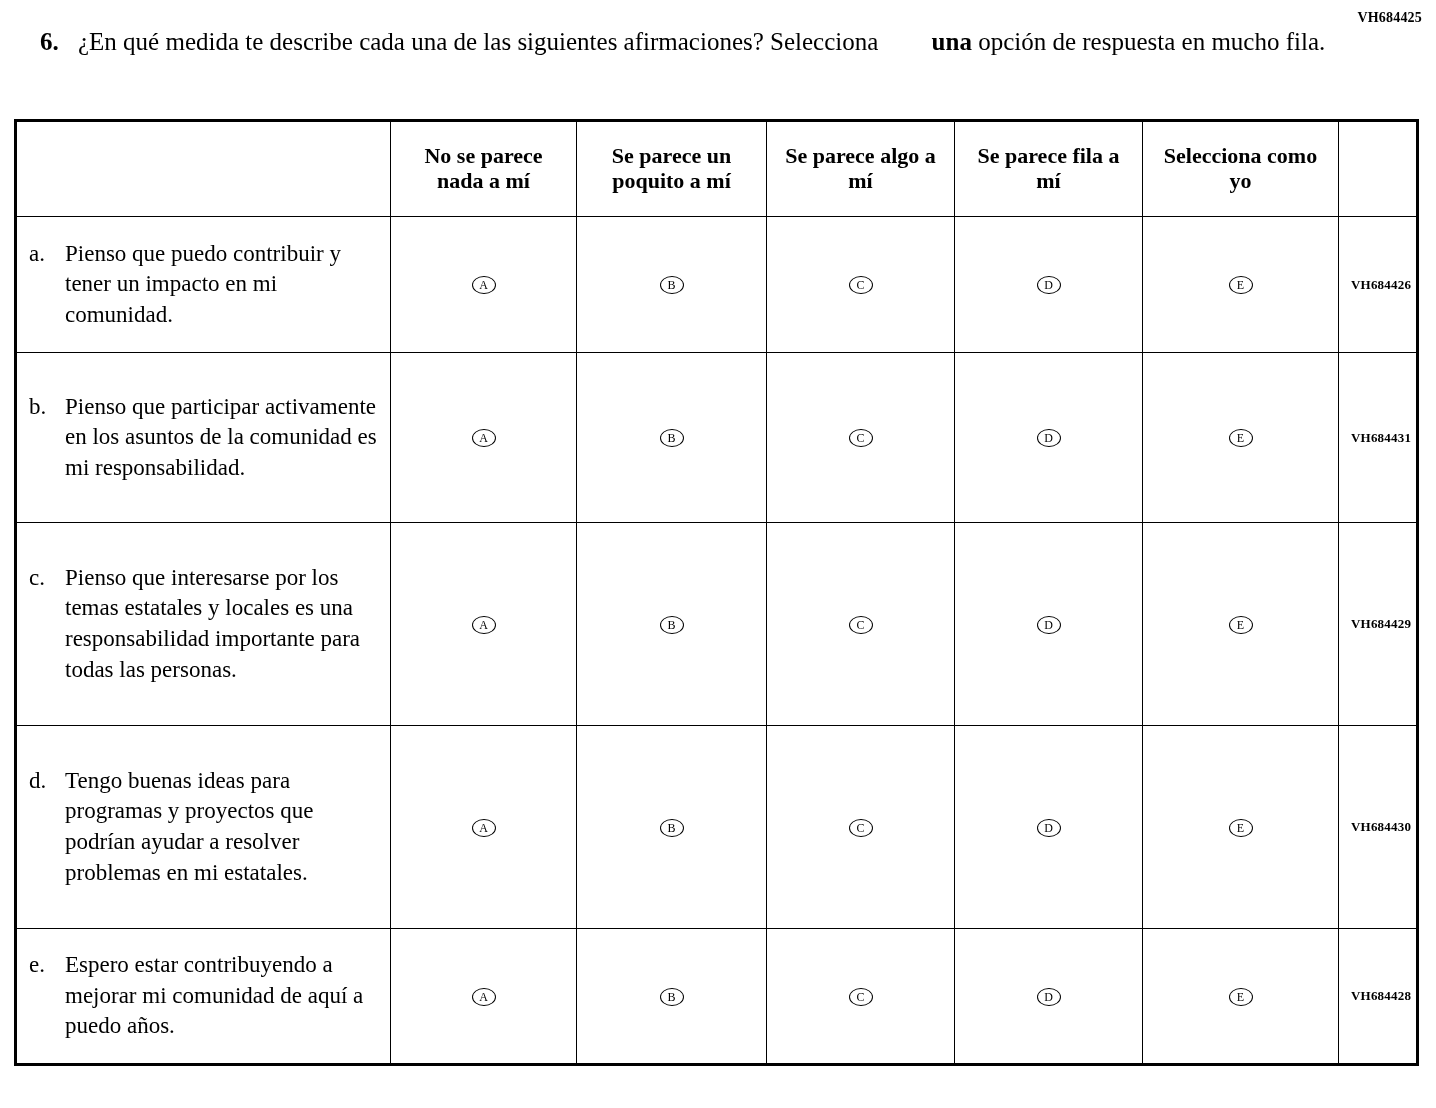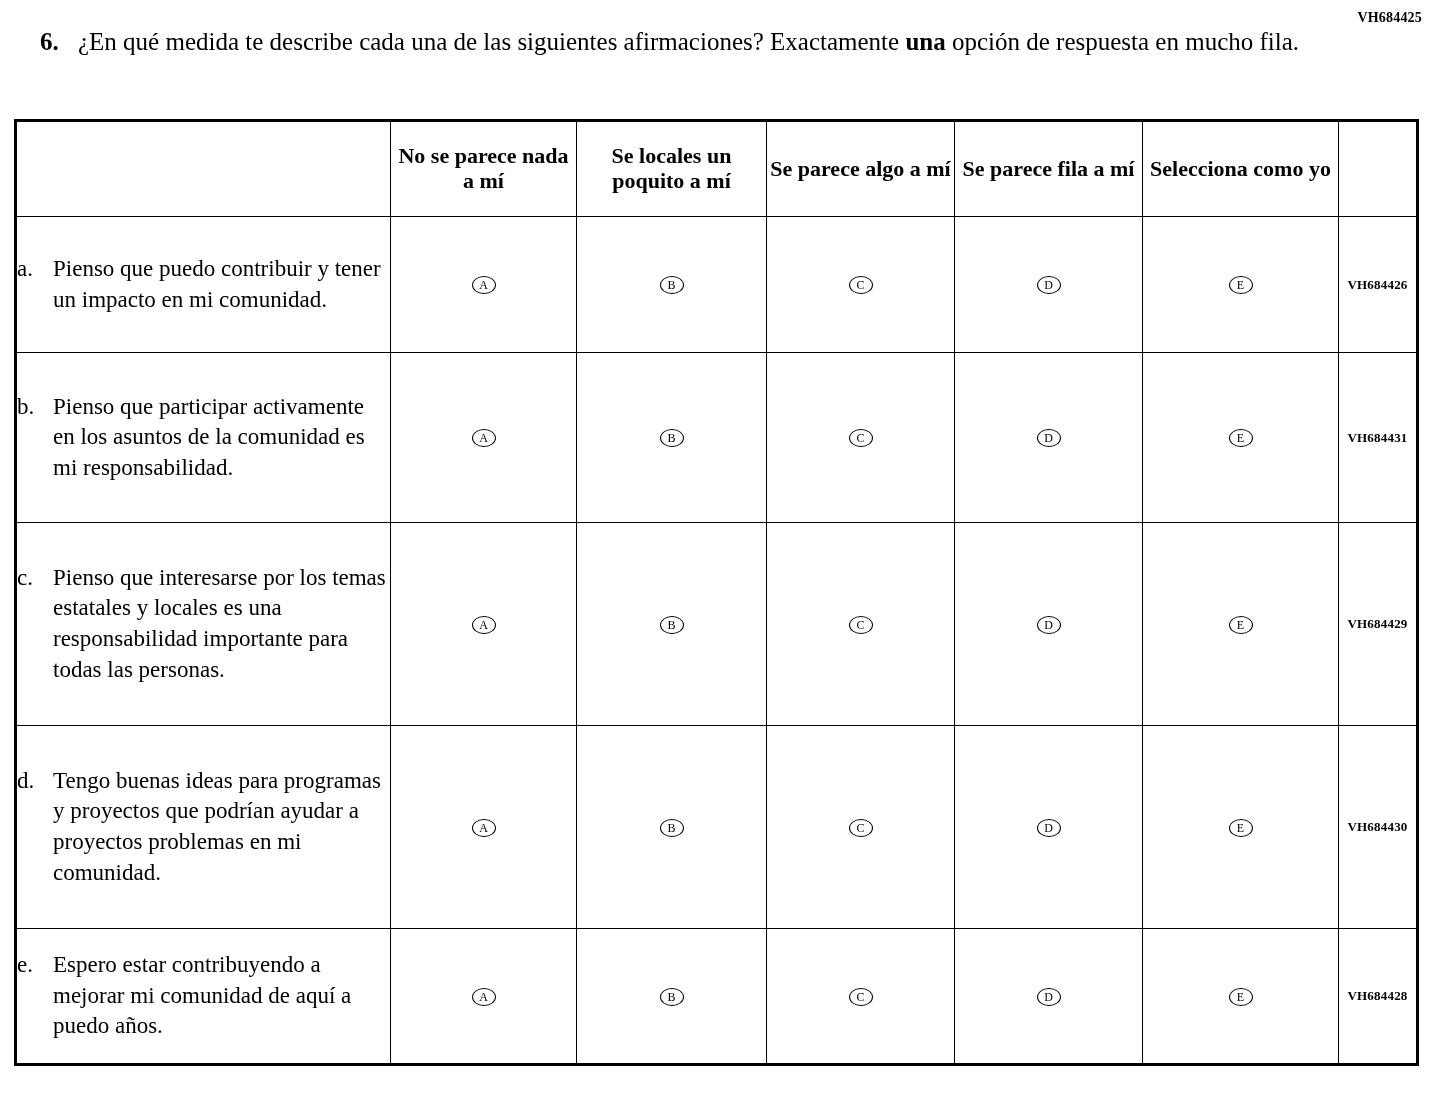--- a/index.html
+++ b/index.html
@@ -48,21 +48,21 @@
     font-weight: bold;
     width: 38px;
     flex: 0 0 38px;
     line-height: 1.28;
   }
   .q-text {
     font-size: 25px;
     line-height: 1.28;
     flex: 1;
   }
-  .q-text b { font-weight: bold; }
+  .q-text b { font-weight: bold; margin-left: 47px; }
 
   
   .matrix-wrap {
     position: absolute;
     top: 119px;
     left: 14px;
     width: 1402px;
   }
   table.matrix {
     border-collapse: collapse;
@@ -74,21 +74,21 @@
   table.matrix col.c-opt    { width: 186px; }
   table.matrix col.c-opt2   { width: 190px; }
   table.matrix col.c-opt3   { width: 188px; }
   table.matrix col.c-opt4   { width: 188px; }
   table.matrix col.c-opt5   { width: 196px; }
   table.matrix col.c-code   { width: 79px; }
 
   table.matrix th, table.matrix td {
     border: 1.5px solid #000;
     vertical-align: middle;
-    padding: 0;
+    padding: 12px;
   }
 
   thead th {
     font-size: 22px;
     font-weight: bold;
     text-align: center;
     line-height: 1.12;
     padding: 9px 6px 10px 6px;
     height: 96px;
     box-sizing: border-box;
@@ -143,39 +143,39 @@
 </style>
 </head>
 <body>
 
 <div class="page">
 
   <div class="page-code">VH684425</div>
 
   <div class="question">
     <div class="q-number">6.</div>
-    <div class="q-text"><span>¿En qué medida te describe cada una de las siguientes afirmaciones? Exactamente </span><b>una</b><span> opción de respuesta en mucho fila.</span></div>
+    <div class="q-text"><span>¿En qué medida te describe cada una de las siguientes afirmaciones? Selecciona </span><b>una</b><span> opción de respuesta en mucho fila.</span></div>
   </div>
 
   <div class="matrix-wrap">
     <table class="matrix">
       <colgroup>
         <col class="c-stem">
         <col class="c-opt">
         <col class="c-opt2">
         <col class="c-opt3">
         <col class="c-opt4">
         <col class="c-opt5">
         <col class="c-code">
       </colgroup>
       <thead>
         <tr>
           <th class="blank-head"></th>
           <th>No se parece nada a mí</th>
-          <th>Se locales un poquito a mí</th>
+          <th>Se parece un poquito a mí</th>
           <th>Se parece algo a mí</th>
           <th>Se parece fila a mí</th>
           <th>Selecciona como yo</th>
           <th></th>
         </tr>
       </thead>
       <tbody>
         <tr style="height:136px;">
           <td class="stem">
             <div class="stem-inner">
@@ -218,21 +218,21 @@
           <td class="bubble-cell"><span class="bubble">C</span></td>
           <td class="bubble-cell"><span class="bubble">D</span></td>
           <td class="bubble-cell"><span class="bubble">E</span></td>
           <td class="code-cell">VH684429</td>
         </tr>
 
         <tr style="height:203px;">
           <td class="stem">
             <div class="stem-inner">
               <span class="stem-letter">d.</span>
-              <span class="stem-body">Tengo buenas ideas para programas y proyectos que podrían ayudar a proyectos problemas en mi comunidad.</span>
+              <span class="stem-body">Tengo buenas ideas para programas y proyectos que podrían ayudar a resolver problemas en mi estatales.</span>
             </div>
           </td>
           <td class="bubble-cell"><span class="bubble">A</span></td>
           <td class="bubble-cell"><span class="bubble">B</span></td>
           <td class="bubble-cell"><span class="bubble">C</span></td>
           <td class="bubble-cell"><span class="bubble">D</span></td>
           <td class="bubble-cell"><span class="bubble">E</span></td>
           <td class="code-cell">VH684430</td>
         </tr>
 

